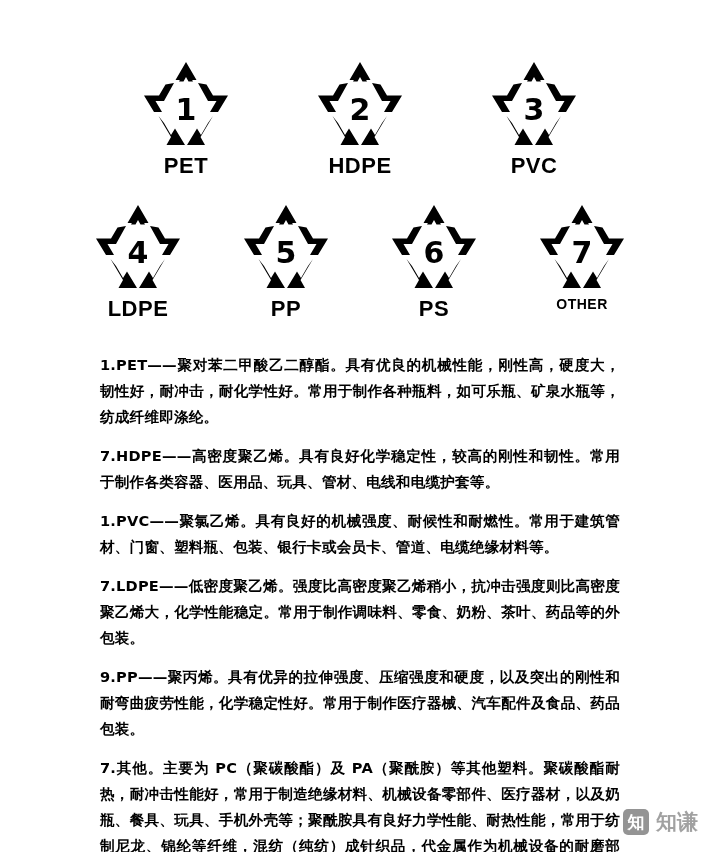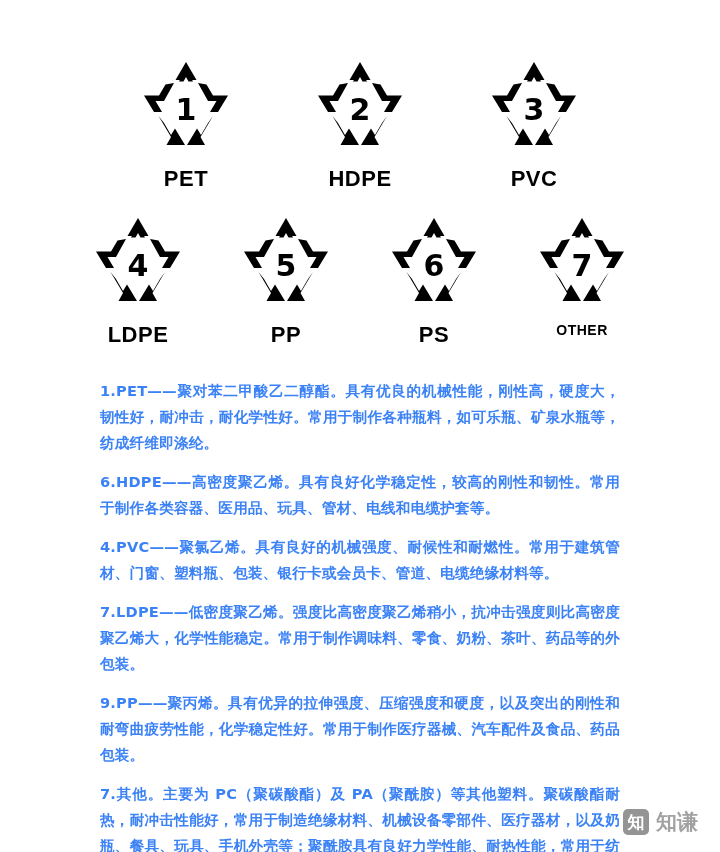--- a/index.html
+++ b/index.html
@@ -39,39 +39,39 @@
     flex-direction: column;
     align-items: center;
   }
   .sym-mark {
     width: 104px;
     height: 92px;
     position: relative;
   }
   .sym-mark svg { display: block; }
   .sym-label {
-    margin-top: 16px;
+    margin-top: 3px;
     font-weight: bold;
     font-size: 22px;
     letter-spacing: 0.5px;
     color: #000;
     font-family: "Liberation Sans", "DejaVu Sans", sans-serif;
   }
   .sym-label.small { font-size: 14px; }
 
   
   .content {
     margin-top: 30px;
     padding: 0 100px 0 100px;
   }
   .para {
     font-size: 14.6px;
     line-height: 1.78;
     font-weight: bold;
-    color: #3b82f6;
+    color: #000000;
     margin: 8px 0 13px 0;
     text-align: justify;
     font-family: "DejaVu Sans", "Liberation Sans", sans-serif;
     letter-spacing: 0.2px;
   }
 
   
   .watermark {
     position: absolute;
     right: 22px;
@@ -225,22 +225,22 @@
           </svg>
         </div>
         <div class="sym-label small">OTHER</div>
       </div>
 
     </div>
   </div>
 
   <div class="content">
     <p class="para">1.PET——聚对苯二甲酸乙二醇酯。具有优良的机械性能，刚性高，硬度大，韧性好，耐冲击，耐化学性好。常用于制作各种瓶料，如可乐瓶、矿泉水瓶等，纺成纤维即涤纶。</p>
-    <p class="para">6.HDPE——高密度聚乙烯。具有良好化学稳定性，较高的刚性和韧性。常用于制作各类容器、医用品、玩具、管材、电线和电缆护套等。</p>
-    <p class="para">4.PVC——聚氯乙烯。具有良好的机械强度、耐候性和耐燃性。常用于建筑管材、门窗、塑料瓶、包装、银行卡或会员卡、管道、电缆绝缘材料等。</p>
+    <p class="para">7.HDPE——高密度聚乙烯。具有良好化学稳定性，较高的刚性和韧性。常用于制作各类容器、医用品、玩具、管材、电线和电缆护套等。</p>
+    <p class="para">1.PVC——聚氯乙烯。具有良好的机械强度、耐候性和耐燃性。常用于建筑管材、门窗、塑料瓶、包装、银行卡或会员卡、管道、电缆绝缘材料等。</p>
     <p class="para">7.LDPE——低密度聚乙烯。强度比高密度聚乙烯稍小，抗冲击强度则比高密度聚乙烯大，化学性能稳定。常用于制作调味料、零食、奶粉、茶叶、药品等的外包装。</p>
     <p class="para">9.PP——聚丙烯。具有优异的拉伸强度、压缩强度和硬度，以及突出的刚性和耐弯曲疲劳性能，化学稳定性好。常用于制作医疗器械、汽车配件及食品、药品包装。</p>
     <p class="para">7.其他。主要为 PC（聚碳酸酯）及 PA（聚酰胺）等其他塑料。聚碳酸酯耐热，耐冲击性能好，常用于制造绝缘材料、机械设备零部件、医疗器材，以及奶瓶、餐具、玩具、手机外壳等；聚酰胺具有良好力学性能、耐热性能，常用于纺制尼龙、锦纶等纤维，混纺（纯纺）成针织品，代金属作为机械设备的耐磨部件，以及工业用布、缆绳、帐篷、渔网、降落伞等。</p>
   </div>
 
   <div class="watermark">
     <div class="wm-logo">知</div>
     <div class="wm-text">知谦</div>
   </div>
 

